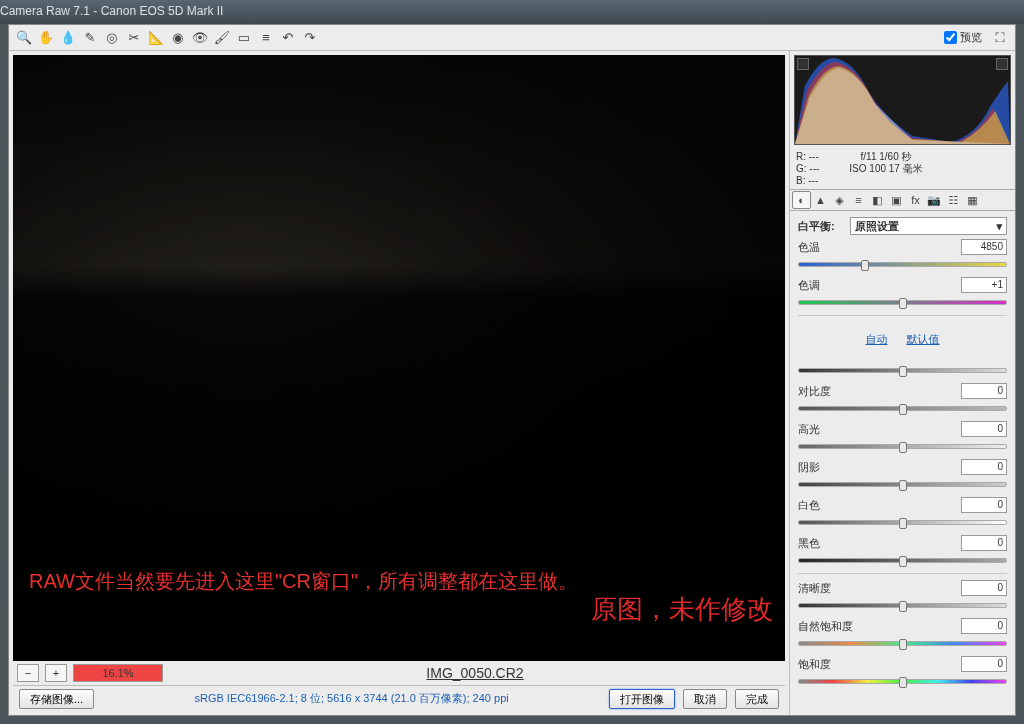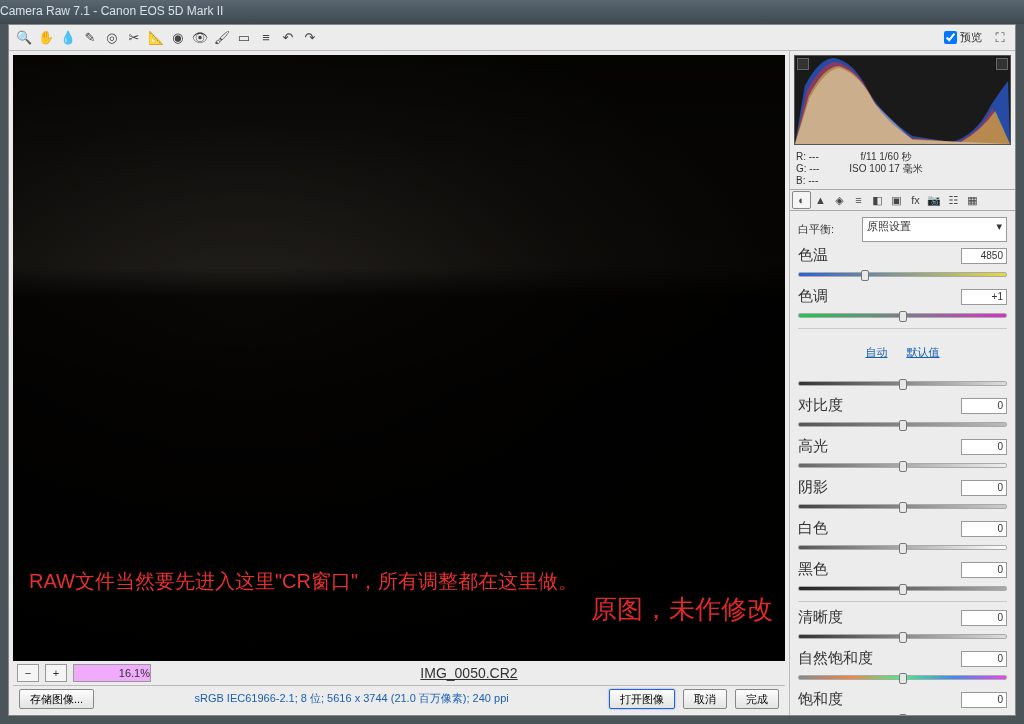--- a/index.html
+++ b/index.html
@@ -15,52 +15,52 @@
 .right { width:226px; border-left:1px solid #bbb; display:flex; flex-direction:column; }
 .preview { flex:1; background:#888; position:relative; overflow:hidden; display:flex; align-items:center; justify-content:center; }
 .photo { width:100%; height:100%; background:
   linear-gradient(180deg,#6b7a82 0%,#9ba8af 18%,#a5b0b5 35%,#2a2622 40%,#1a1612 55%,#0e0c0a 100%),
   radial-gradient(ellipse at 30% 45%,#3a332b 0%,#16120e 45%,#0a0805 70%);
   background-blend-mode:multiply; position:relative; }
 .annot1 { position:absolute; bottom:66px; left:16px; color:#e53030; font-size:20px; font-weight:500; }
 .annot2 { position:absolute; bottom:34px; right:12px; color:#e02828; font-size:26px; font-weight:500;margin-left:28px; }
 .zoombar { height:24px; display:flex; align-items:center; gap:6px; padding:2px 4px; }
 .zoom-btn { width:22px; height:18px; background:#f5f5f5; border:1px solid #999; text-align:center; line-height:16px; cursor:pointer; }
-.zoom-sel { width:78px; height:18px; background:#f0abfc; border:1px solid #999; text-align:right; line-height:16px; }
+.zoom-sel { width:90px; height:18px; background:#ef4444; border:1px solid #999; text-align:center; line-height:16px; }
 .filename { flex:1; text-align:center; font-size:14px; color:#333;text-decoration:underline; }
 .footer { height:26px; border-top:1px solid #bbb; display:flex; align-items:center; padding:0 6px; gap:8px; }
 .btn { height:20px; padding:0 10px; background:linear-gradient(#fdfdfd,#e3e3e3); border:1px solid #888; border-radius:2px; font-size:11px; cursor:pointer; line-height:18px; }
 .btn.primary { border-color:#2a60c8; box-shadow:0 0 2px #5a90f8; }
 .footer .link { color:#1a5fb4; font-size:11px; flex:1; text-align:center; }
 .histogram { height:90px; background:#1a1a1a; margin:4px; position:relative; border:1px solid #555; }
 .histo-svg { width:100%; height:100%; }
 .histo-clip { position:absolute; top:2px; width:12px; height:12px; background:#333; border:1px solid #666; }
 .meta { display:flex; padding:2px 6px; font-size:10px; gap:30px; }
 .meta .rgb { line-height:12px; }
 .meta .exif { text-align:center; line-height:12px; }
 .panel-tabs { height:22px; display:flex; border-top:1px solid #aaa; border-bottom:1px solid #aaa; align-items:center; padding:0 2px; gap:0; }
 .ptab { width:19px; height:18px; display:flex; align-items:center; justify-content:center; cursor:pointer; font-size:11px; color:#444; border:1px solid transparent; }
 .ptab.active { border:1px solid #888; background:#f5f5f5; border-radius:2px; }
 .panel-title { height:18px; text-align:center; background:linear-gradient(#f5f5f5,#dcdcdc); font-size:11px; line-height:18px; border-bottom:1px solid #bbb; position:relative; }
 .panel-title::after { content:"≡"; position:absolute; right:6px; }
 .panel-body { flex:1; overflow-y:auto; padding:6px 8px; }
-.field-row { display:flex; align-items:center; gap:18px; margin-bottom:4px; }
+.field-row { display:flex; align-items:center; gap:6px; margin-bottom:4px;font-weight:bold; }
 .field-row label { width:46px; font-size:11px; text-align:left; }
-.dropdown { flex:1; height:25px; background:#fff; border:1px solid #999; font-size:11px; padding:0 4px; line-height:16px; position:relative; }
+.dropdown { flex:1; height:18px; background:#fff; border:1px solid #999; font-size:11px; padding:0 4px; line-height:16px; position:relative; }
 .dropdown::after { content:"▾"; position:absolute; right:4px; }
 .slider-wrap { flex:1; position:relative; height:14px; display:flex; align-items:center; }
 .track { flex:1; height:5px; background:linear-gradient(90deg,var(--c1,#ccc),var(--c2,#ccc)); border:1px solid #aaa; border-radius:2px; position:relative; }
 .thumb { position:absolute; top:-3px; width:8px; height:11px; background:#e8e8e8; border:1px solid #777; border-radius:2px; transform:translateX(-50%); }
 .valbox { width:46px; height:16px; background:#fff; border:1px solid #999; font-size:10px; text-align:right; padding:0 3px; line-height:14px; }
 .divider { height:1px; background:#c8c8c8; margin:6px 0; }
 .link-row { text-align:center; margin:16px 0; font-size:11px; }
 .link-row span { color:#1a5fb4; text-decoration:underline; cursor:pointer; margin:0 8px; }
 .slider-line { margin-bottom:6px; }
 .slider-line .head { display:flex; justify-content:space-between; align-items:center; margin-bottom:2px; }
-.slider-line .head label { font-size:15px; }
+.slider-line .head label { font-size:11px; }
 </style>
 </head>
 <body>
 
 <div class="titlebar">Camera Raw 7.1  -  Canon EOS 5D Mark II</div>
 
 <div class="app">
   <div class="toolbar">
     <div class="tool">🔍</div>
     <div class="tool">✋</div>

